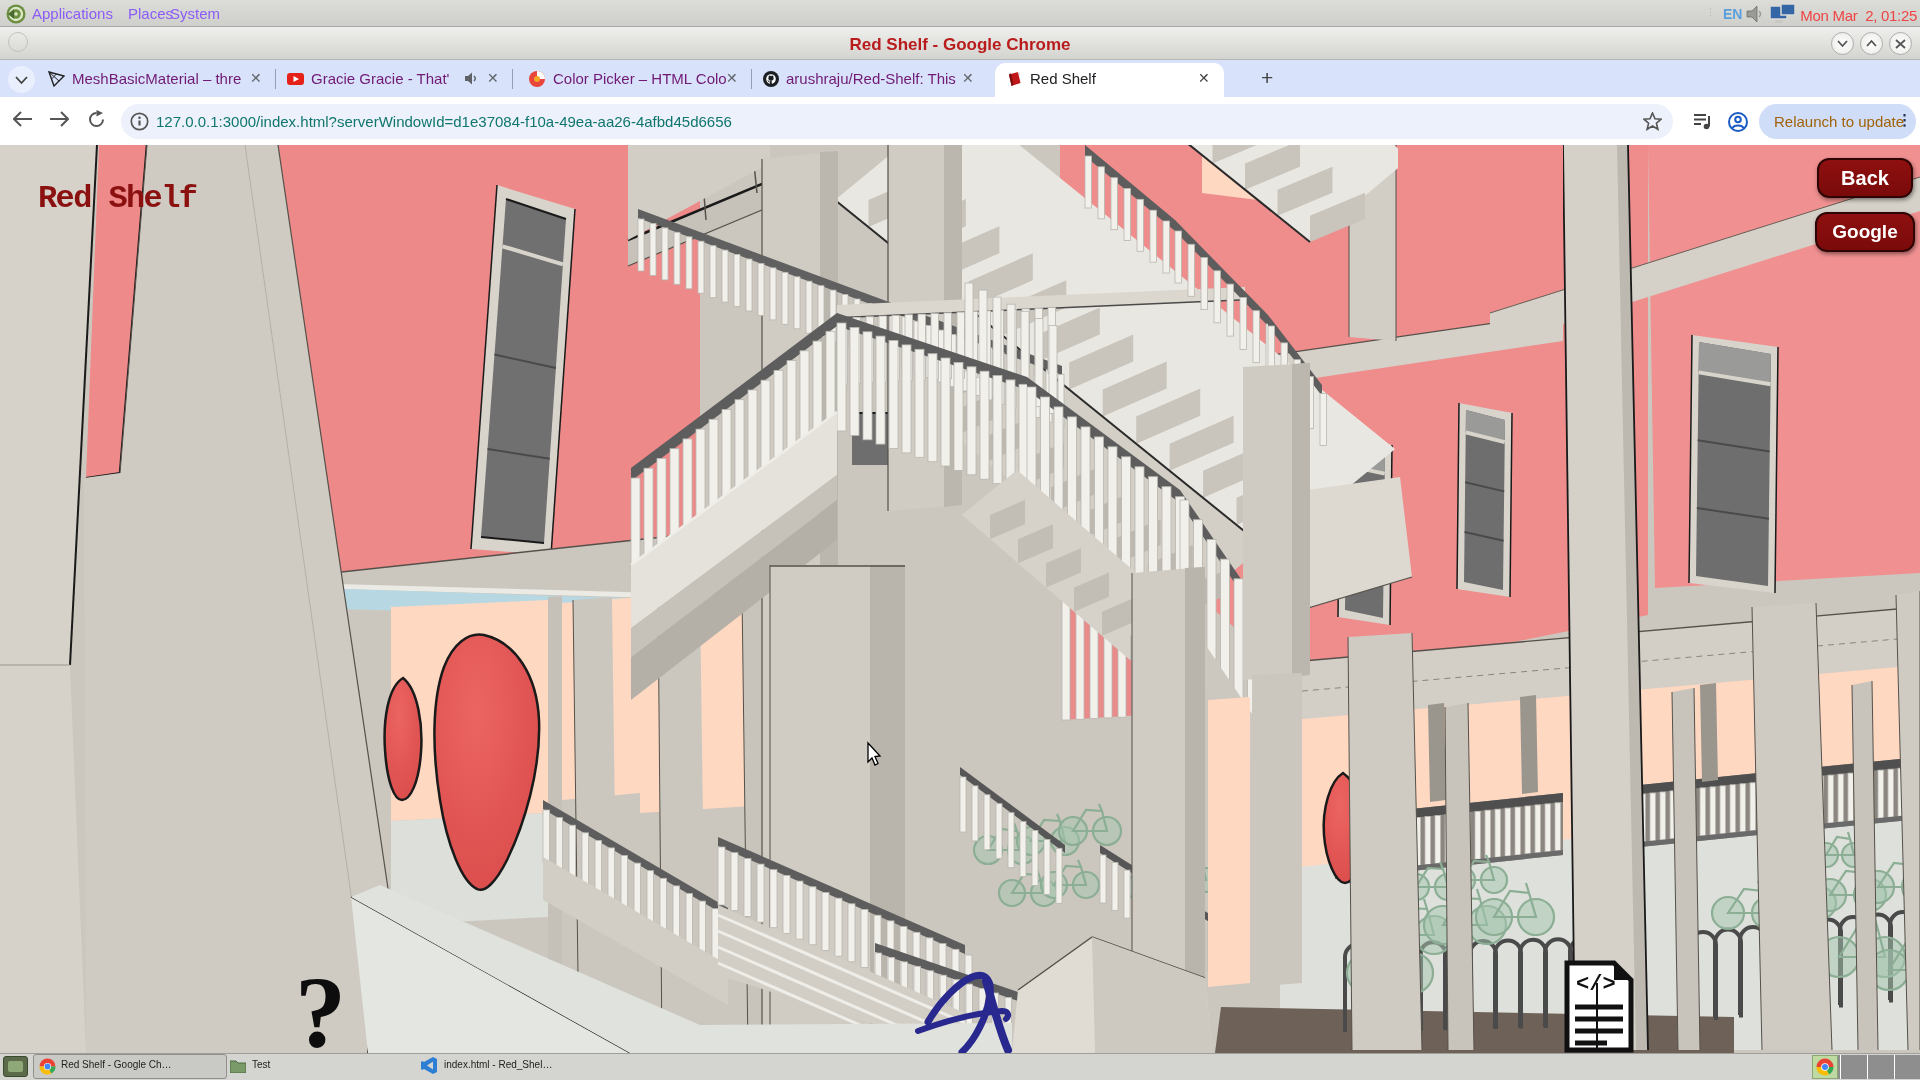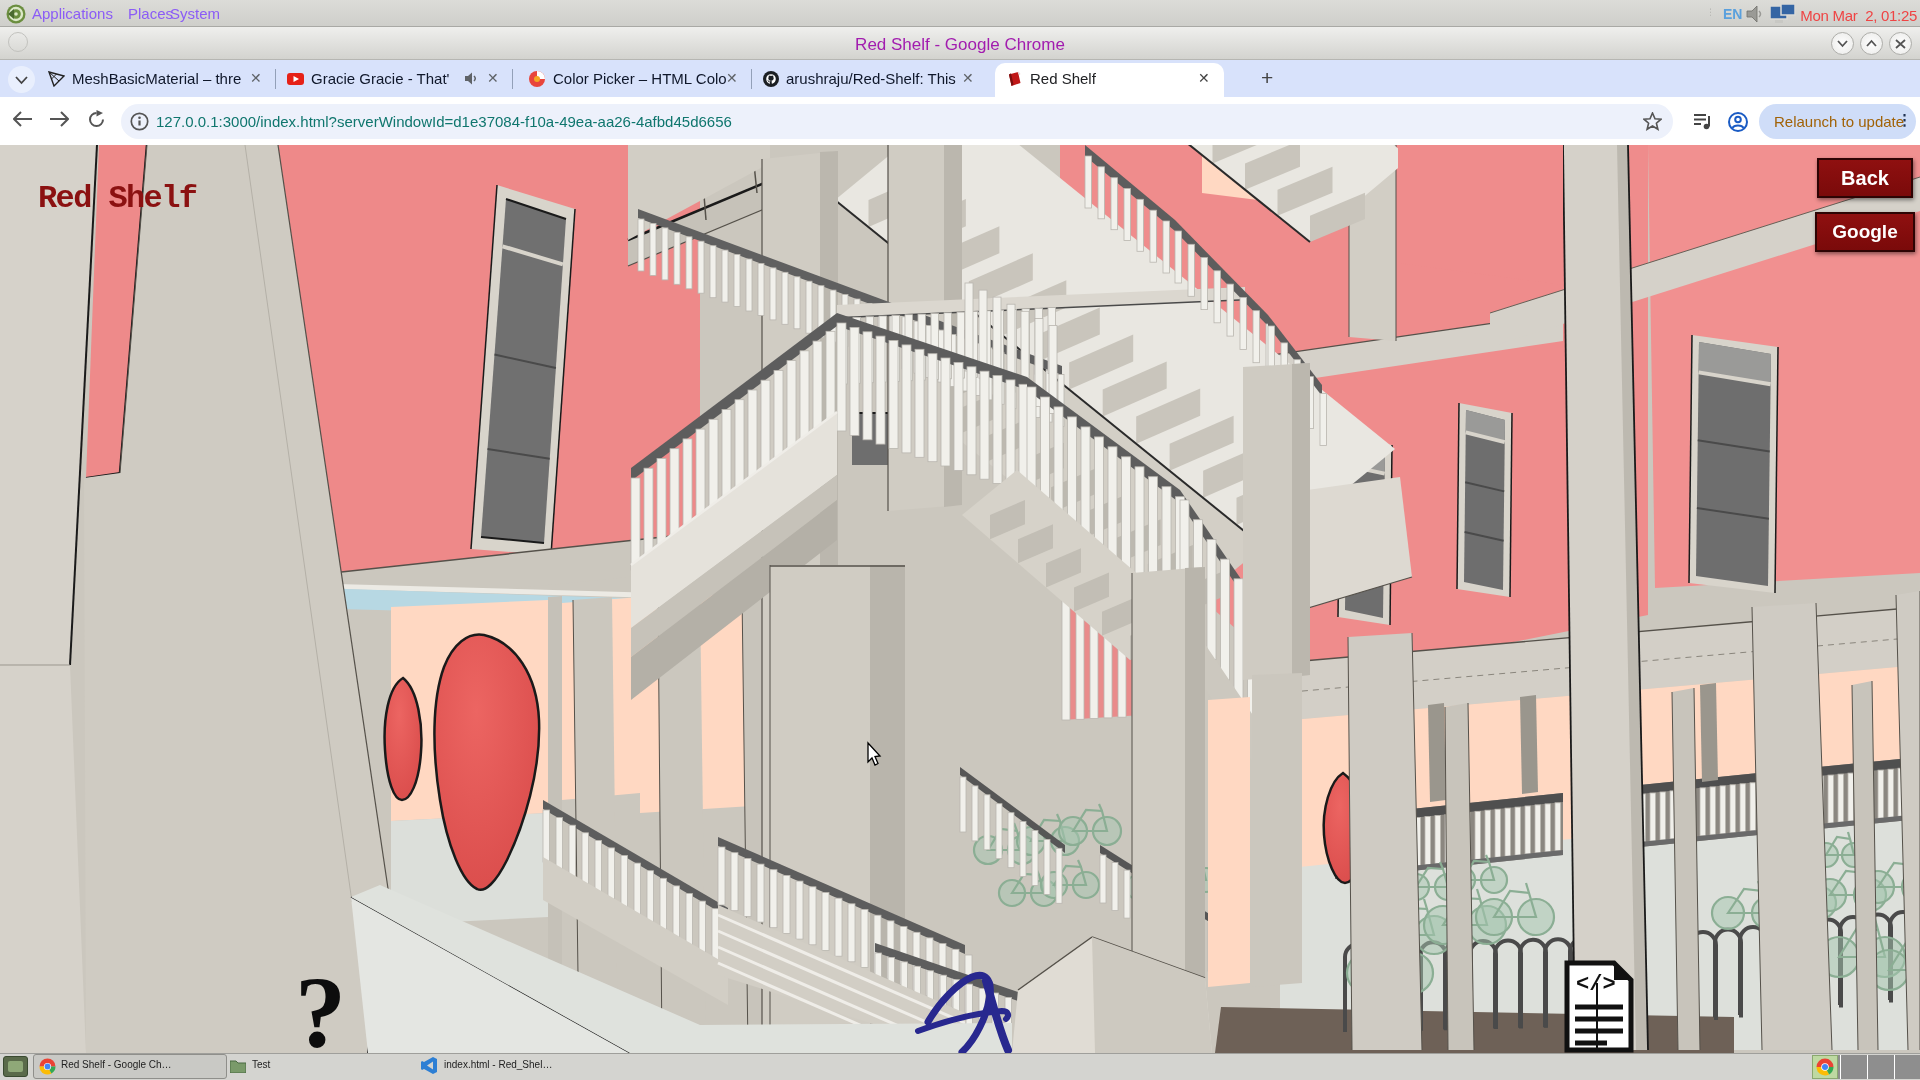--- a/index.html
+++ b/index.html
@@ -4,24 +4,24 @@
 body{width:1920px;height:1080px;font-family:"Liberation Sans",sans-serif;overflow:hidden;position:relative;background:#fff;white-space:nowrap}
 .abs{position:absolute}
 #menubar{position:absolute;left:0;top:0;width:1920px;height:27px;background:linear-gradient(#dcdcd8,#cfcfcb);border-bottom:1px solid #a9a9a5}
 #titlebar{position:absolute;left:0;top:27px;width:1920px;height:33px;background:linear-gradient(#efefed,#d3d3cf);border-bottom:1px solid #b6b6b2}
 #tabstrip{position:absolute;left:0;top:60px;width:1920px;height:37px;background:#d8e2fb}
 #toolbar{position:absolute;left:0;top:97px;width:1920px;height:48px;background:#fff}
 #scene{position:absolute;left:0;top:145px;width:1920px;height:908px;background:#cbc7be}
 #taskbar{position:absolute;left:0;top:1053px;width:1920px;height:27px;background:#d4d4d0;border-top:1px solid #9f9f9b}
 .m{position:absolute;font-size:15px;color:#8b5cf6;top:5px}
 .winbtn{position:absolute;top:32px;width:23px;height:23px;border-radius:50%;background:radial-gradient(#fff,#e9e9e7);border:1px solid #aeaeaa}
-.tabt{position:absolute;top:70px;font-size:15px;color:#0f172a;overflow:hidden}
+.tabt{position:absolute;top:70px;font-size:15px;color:#701a75;overflow:hidden}
 .tx{position:absolute;top:70px;font-size:14px;color:#5f6368}
 .tsep{position:absolute;top:69px;width:1px;height:20px;background:#93a0b8}
-.gbtn{position:absolute;background:linear-gradient(#8f1010,#7a0a0a);border:2px solid #2e0404;border-radius:0;color:#fff;font-weight:bold;text-align:center;box-shadow:1px 2px 4px rgba(0,0,0,.45)}
+.gbtn{position:absolute;background:linear-gradient(#8f1010,#7a0a0a);border:2px solid #2e0404;border-radius:12px;color:#fff;font-weight:bold;text-align:center;box-shadow:1px 2px 4px rgba(0,0,0,.45)}
 .tbt{position:absolute;top:1059px;font-size:10px;color:#222}
 </style></head><body>
 
 <div id="menubar"></div>
 <div id="titlebar"></div>
 <div id="tabstrip"></div>
 <div id="toolbar"></div>
 <div id="scene"><svg width="1920" height="908" viewBox="0 0 1920 908" xmlns="http://www.w3.org/2000/svg">
       <polygon points="0.0,0.0 1920.0,0.0 1920.0,908.0 0.0,908.0" fill="#cbc7be"></polygon>
       <polygon points="1060.0,0.0 1648.0,0.0 1648.0,470.0 1300.0,540.0 1060.0,330.0" fill="#ef8c8c"></polygon>
@@ -690,21 +690,21 @@
     <polygon points="1,6 6,6 11,1 11,17 6,12 1,12" fill="#9a9a96" stroke="#6e6e6a" stroke-width="0.8"></polygon>
     <path d="M 13,6 Q 16,9 13,12" stroke="#9a9a96" fill="none" stroke-width="1.5"></path>
   </svg>
 <svg class="abs" style="left:1770px;top:4px" width="27" height="21">
     <rect x="0" y="2" width="17" height="13" fill="#3465a4" stroke="#dadad6" stroke-width="1.5"></rect>
     <rect x="11" y="0" width="14" height="11" fill="#3465a4" stroke="#dadad6" stroke-width="1.5"></rect>
     <rect x="5" y="16" width="8" height="3" fill="#c8c8c4"></rect>
   </svg>
 <span class="m" style="right:3px;top:7px;color:#ef4444;font-size:15px;letter-spacing:-0.3px">Mon Mar&nbsp; 2, 01:25</span>
 
-<div class="abs" style="left:660px;top:31px;width:600px;text-align:center;font-weight:normal;font-size:17px;color:#a21caf;line-height:28px">Red Shelf - Google Chrome</div>
+<div class="abs" style="left:660px;top:31px;width:600px;text-align:center;font-weight:bold;font-size:17px;color:#b91c1c;line-height:28px">Red Shelf - Google Chrome</div>
 <div class="abs" style="left:8px;top:32px;width:20px;height:20px;border-radius:50%;border:1px solid #c2c2be"></div>
 <div class="winbtn" style="left:1831px"></div>
 <div class="winbtn" style="left:1860px"></div>
 <div class="winbtn" style="left:1889px"></div>
 <svg class="abs" style="left:1836px;top:38px" width="13" height="11">
     <polyline points="2,3 6.5,8 11,3" fill="none" stroke="#555" stroke-width="1.8"></polyline>
   </svg>
 <svg class="abs" style="left:1865px;top:38px" width="13" height="11">
     <polyline points="2,8 6.5,3 11,8" fill="none" stroke="#555" stroke-width="1.8"></polyline>
   </svg>

